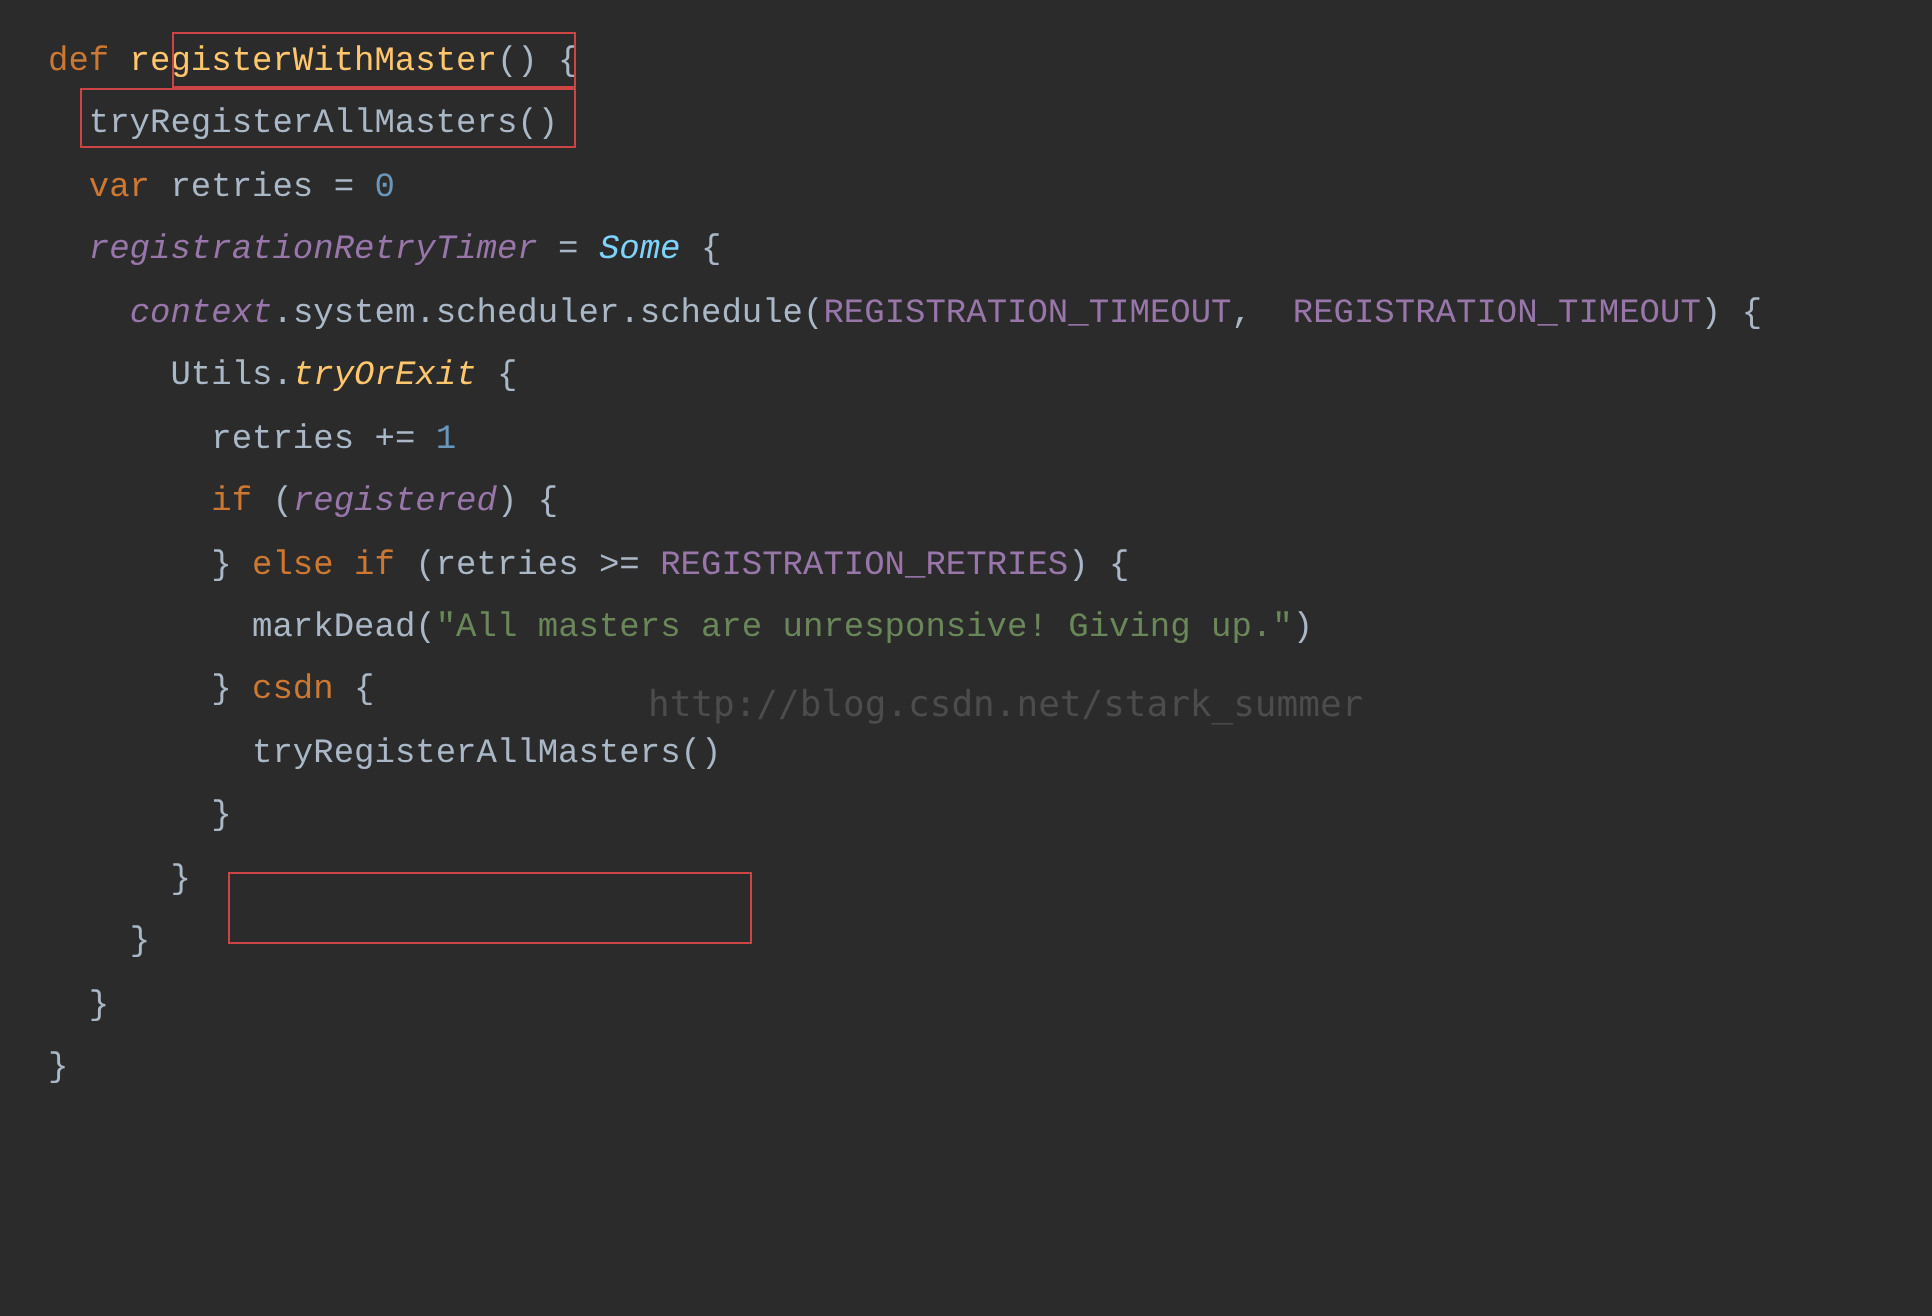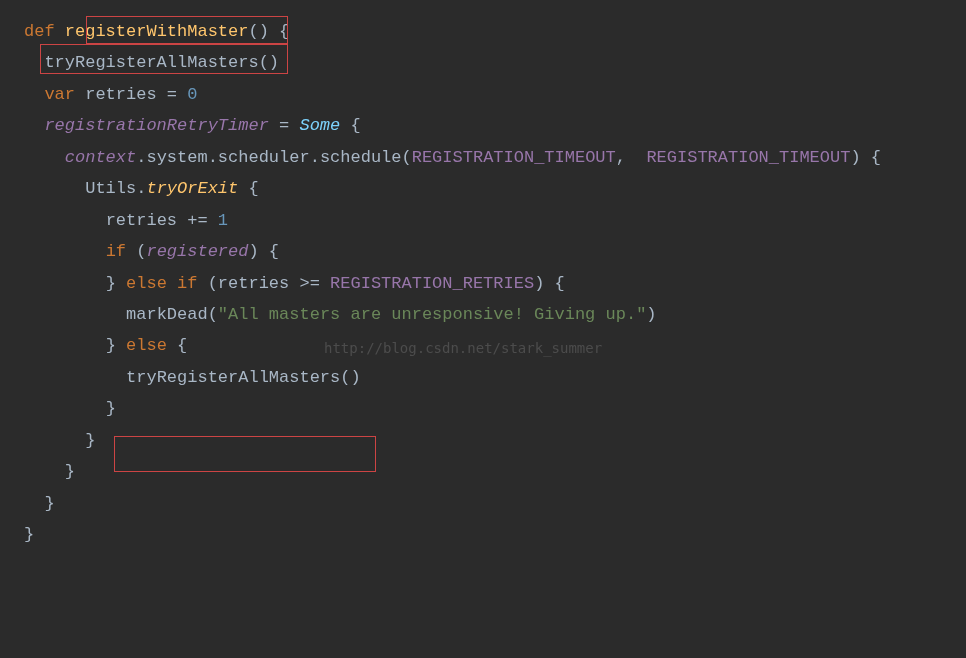--- a/index.html
+++ b/index.html
@@ -91,21 +91,21 @@
       left: 114px;
       width: 262px;
       height: 36px;
       pointer-events: none;
     }
     .watermark {
       position: absolute;
       top: 336px;
       left: 324px;
       color: #5a5a5a;
-      font-size: 14px;
+      font-size: 18px;
       font-family: 'Consolas', monospace;
       pointer-events: none;
       opacity: 0.7;
     }
   </style>
 </head>
 <body>
 
 <div class="code-container">
 
@@ -124,21 +124,21 @@
 
 <div class="line"><span>        </span><span class="identifier">retries </span><span class="operator">+=</span><span class="number"> 1</span></div>
 
 <div class="line"><span>        </span><span class="keyword">if</span><span class="paren"> (</span><span class="member-italic">registered</span><span class="paren">)</span><span class="brace"> {</span></div>
 
 
 <div class="line"><span>        </span><span class="brace">}</span><span class="keyword"> else if</span><span class="paren"> (</span><span class="identifier">retries </span><span class="operator">&gt;=</span><span class="const-italic"> REGISTRATION_RETRIES</span><span class="paren">)</span><span class="brace"> {</span></div>
 
 <div class="line"><span>          </span><span class="identifier">markDead</span><span class="paren">(</span><span class="string">"All masters are unresponsive! Giving up."</span><span class="paren">)</span></div>
 
-<div class="line"><span>        </span><span class="brace">}</span><span class="keyword"> else</span><span class="brace"> {</span></div>
+<div class="line"><span>        </span><span class="brace">}</span><span class="keyword"> csdn</span><span class="brace"> {</span></div>
 
 <div class="line"><span>          </span><span class="identifier">tryRegisterAllMasters</span><span class="paren">()</span></div>
 
 <div class="line"><span>        </span><span class="brace">}</span></div>
 
 <div class="line"><span>      </span><span class="brace">}</span></div>
 
 <div class="line"><span>    </span><span class="brace">}</span></div>
 
 <div class="line"><span>  </span><span class="brace">}</span></div>

